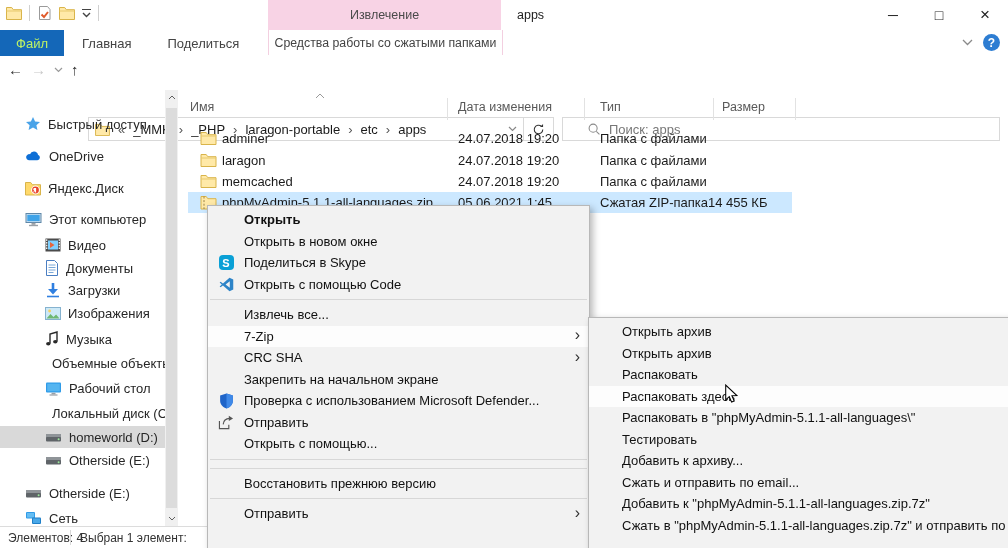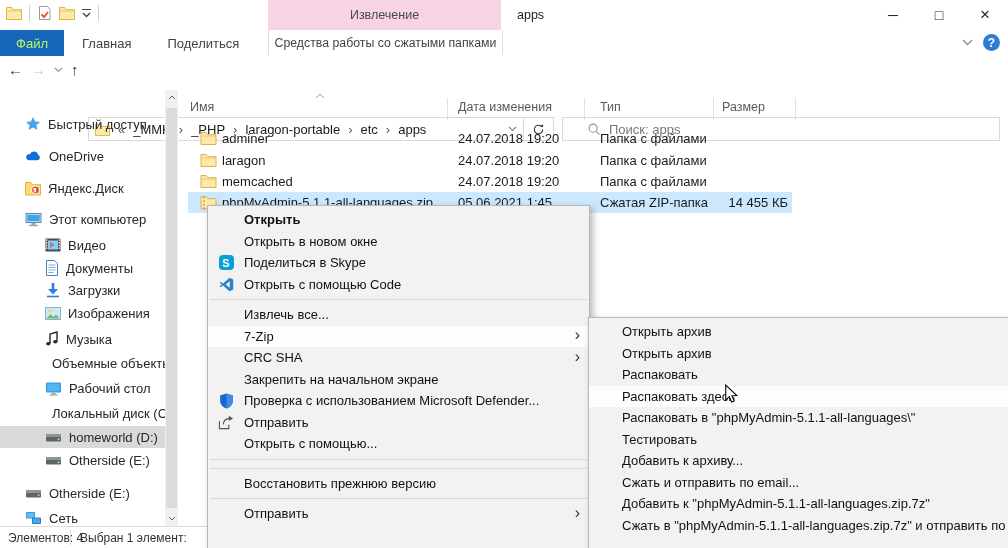--- a/index.html
+++ b/index.html
@@ -61,21 +61,21 @@
 
   
   .hdr{position:absolute;top:100px;font-size:12.5px;color:#595959;white-space:nowrap}
   .colsep{position:absolute;top:98px;width:1px;height:22px;background:#e2e2e2}
   .frow{position:absolute;height:21px;display:flex;align-items:center;left:188px;width:604px}
   .frow.sel{background:#cce8ff}
   .fico{position:absolute;left:12px;top:3px}
   .fname{position:absolute;left:34px;max-width:215px;overflow:hidden;text-overflow:ellipsis;white-space:nowrap}
   .fdate{position:absolute;left:270px;white-space:nowrap}
   .ftype{position:absolute;left:412px;white-space:nowrap}
-  .fsize{position:absolute;left:520px;width:80px;text-align:right;white-space:nowrap}
+  .fsize{position:absolute;left:520px;width:80px;white-space:nowrap}
 
   
   .statusbar{position:absolute;left:0;top:526px;width:1008px;height:22px;border-top:1px solid #dcdcdc;
     background:#fff;font-size:12px;color:#333}
   .statusbar .c1{position:absolute;left:8px;top:4px}
   .statusbar .sdiv{position:absolute;left:70px;top:3px;width:1px;height:15px;background:#d8d8d8}
   .statusbar .c2{position:absolute;left:80px;top:4px;white-space:nowrap}
 
   
   .menu{position:absolute;background:#f2f2f2;border:1px solid #b8b8b8;

